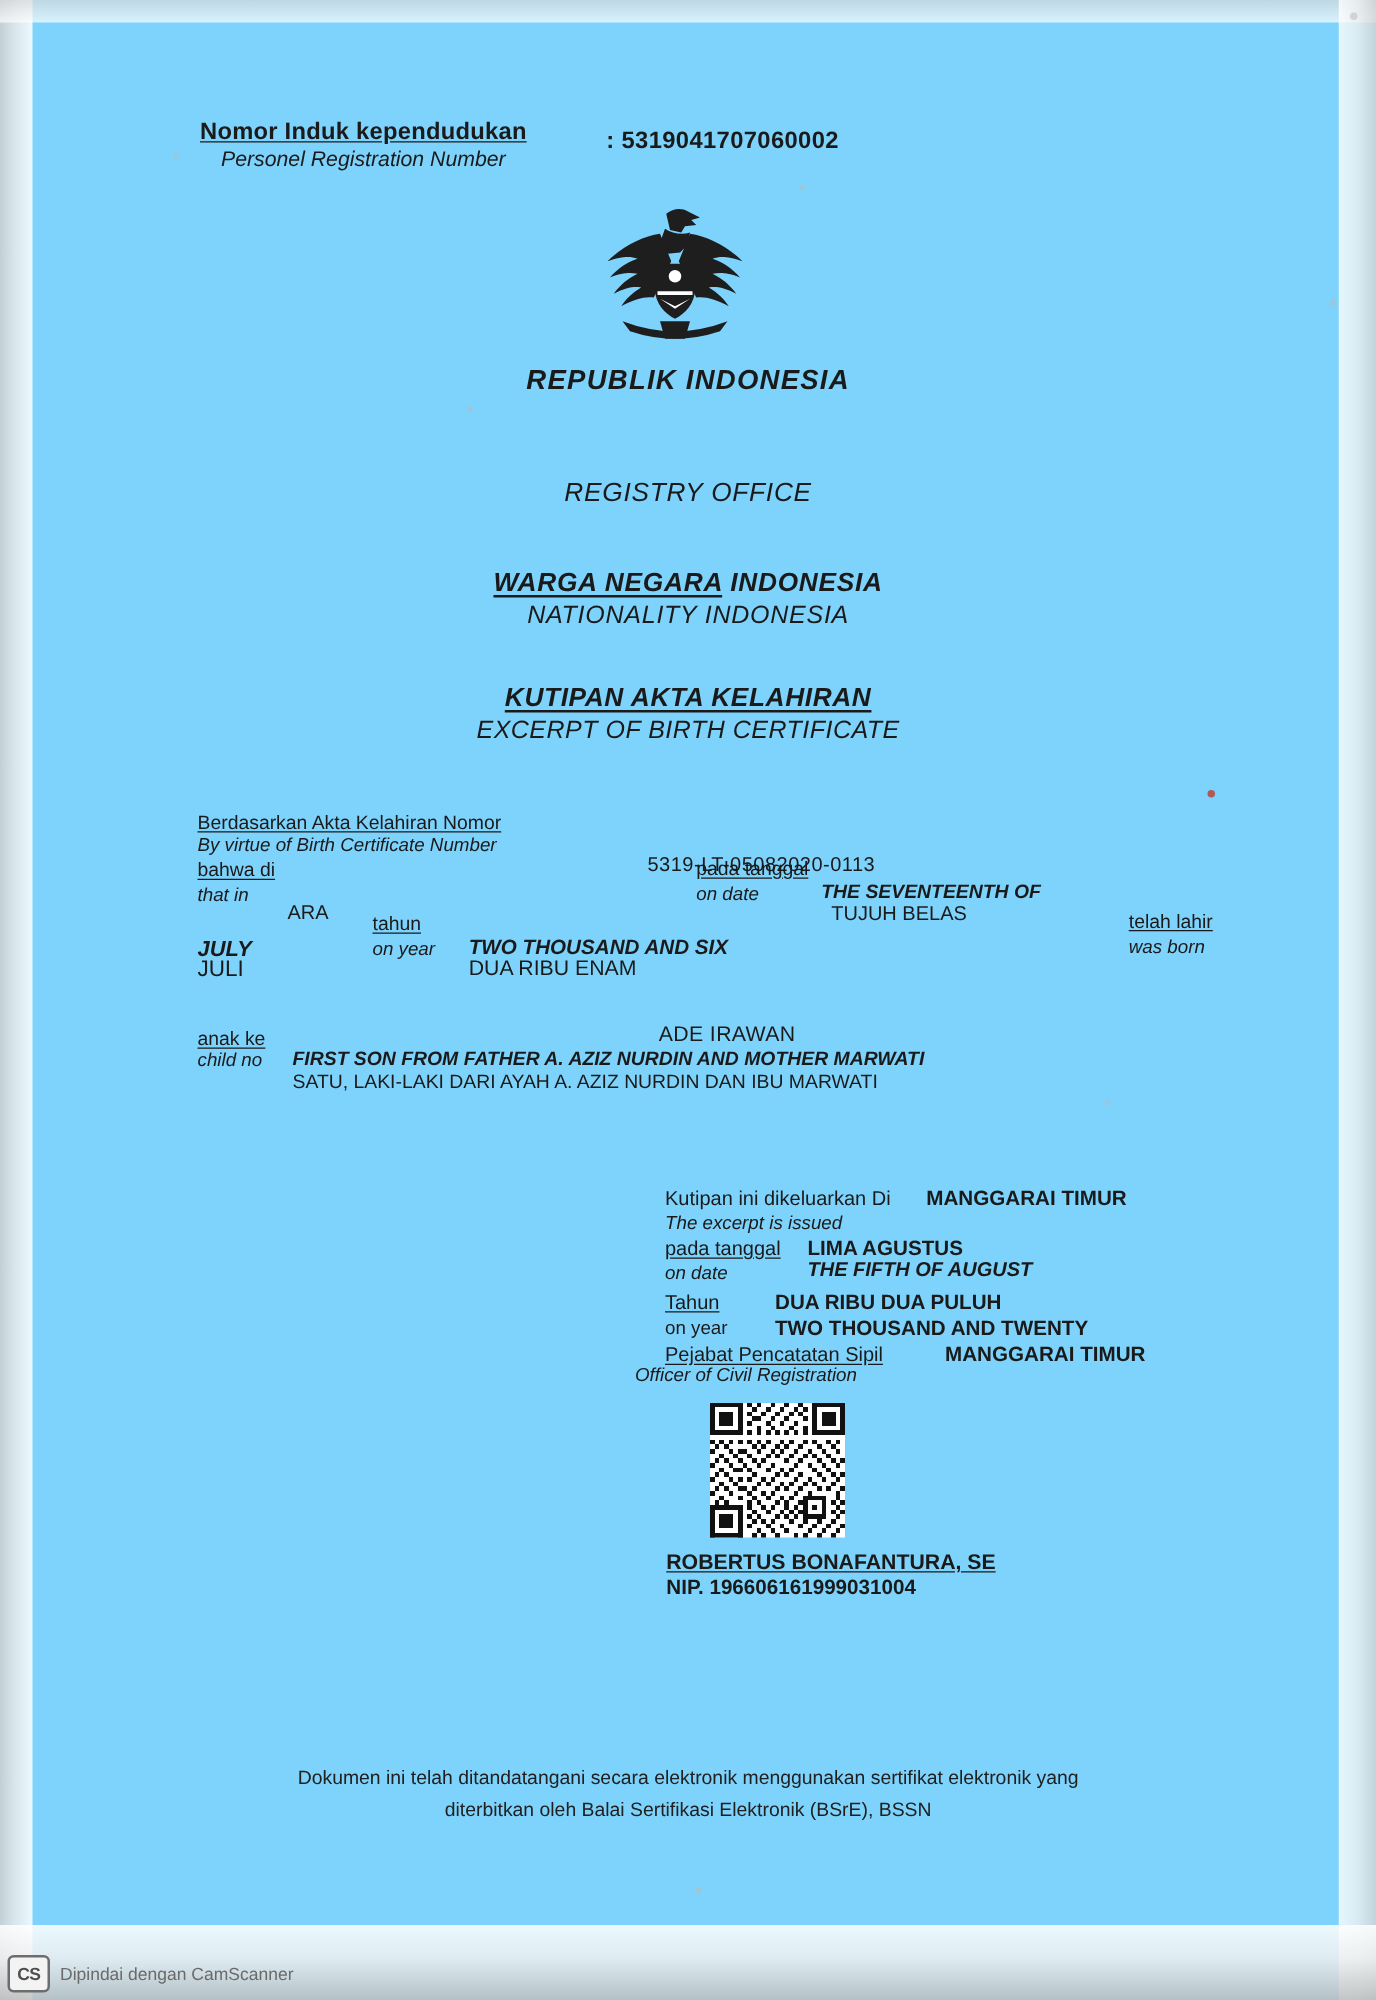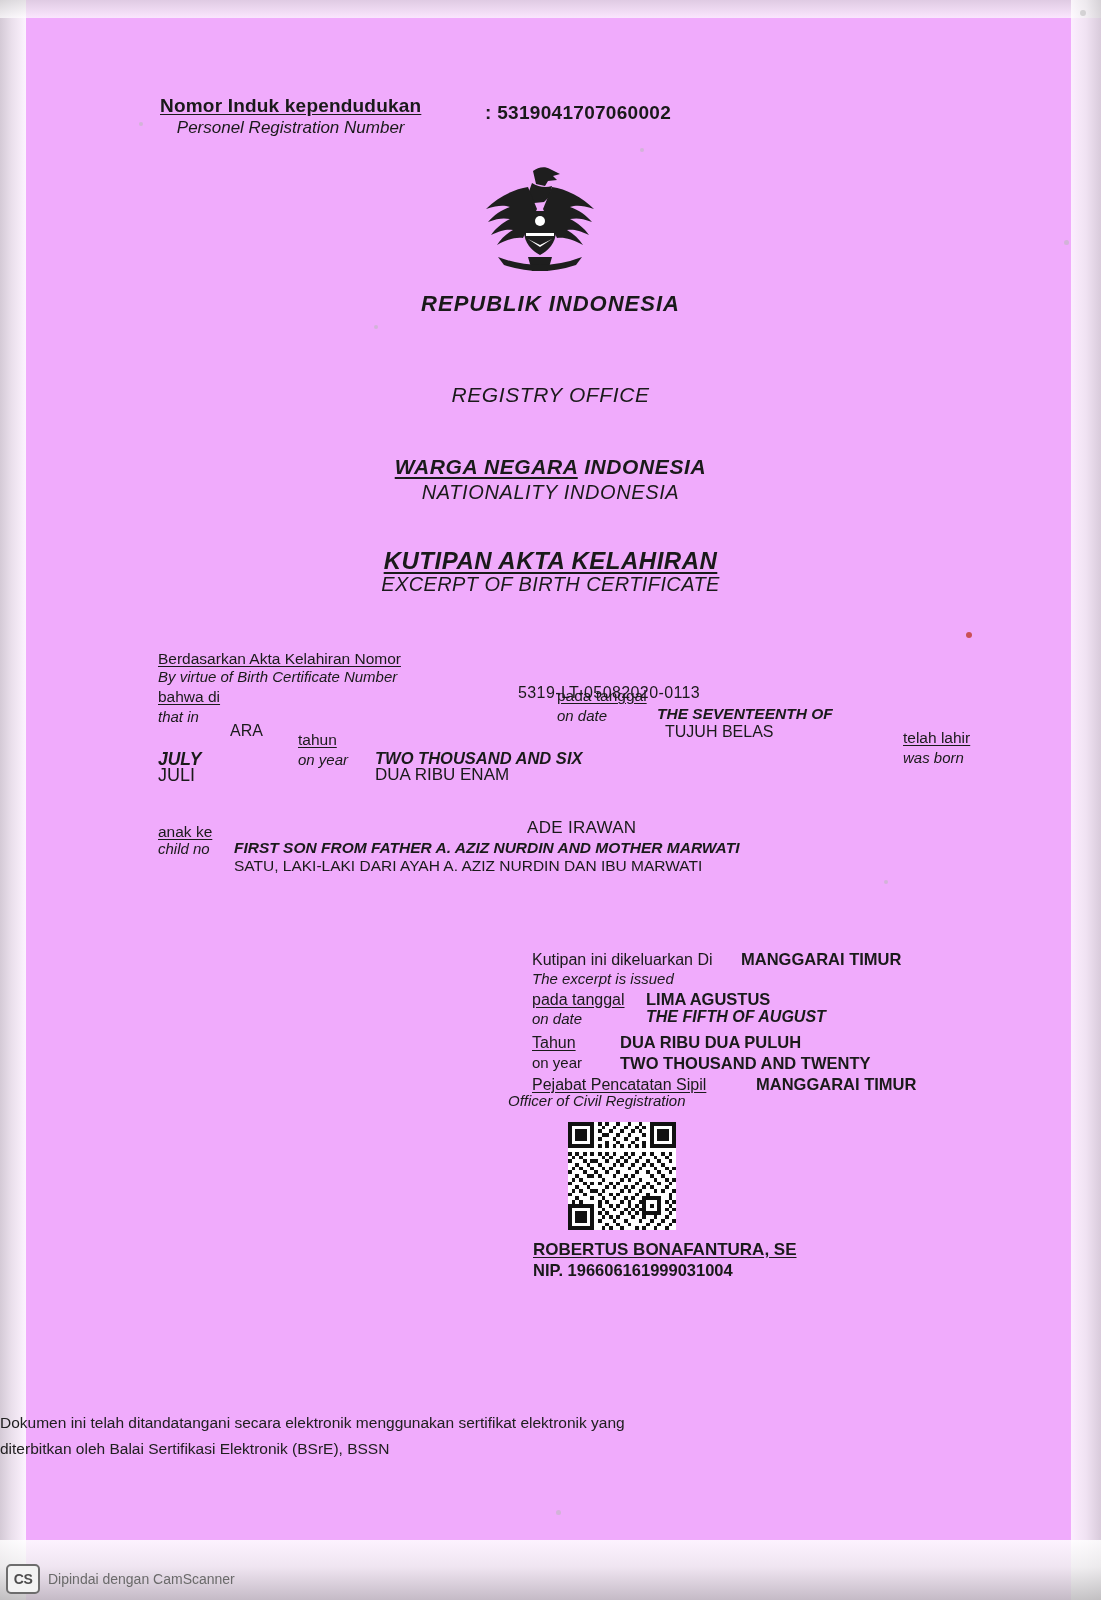--- a/index.html
+++ b/index.html
@@ -4,21 +4,21 @@
 <style>
   html, body {
     margin: 0;
     padding: 0;
     background: #8c8c8c;
   }
   .page {
     position: relative;
     width: 1101px;
     height: 1600px;
-    background: #f0abfc;
+    background: #7dd3fc;
     overflow: hidden;
     font-family: "Liberation Sans", sans-serif;
     color: #1a1a1a;
   }
   
   .scan-edge-left {
     position: absolute;
     top: 0; left: 0;
     width: 26px; height: 1600px;
     background: linear-gradient(90deg, #cfcfcf 0%, #e9e9e9 45%, #ffffff 100%);
@@ -128,21 +128,21 @@
   .t-warga-wrap { top: 455px; font-size: 21px; font-weight: bold; letter-spacing: .6px; }
   .t-warga-u { text-decoration: underline; text-underline-offset: 3px; }
   .t-nationality {
     top: 481px;
     font-size: 20px;
     font-style: italic;
     letter-spacing: .6px;
   }
   .t-kutipan {
     top: 547px;
-    font-size: 24px;
+    font-size: 21px;
     font-weight: bold;
     letter-spacing: .5px;
     text-decoration: underline;
     text-underline-offset: 3px;
   }
   .t-excerpt {
     top: 573px;
     font-size: 20px;
     font-style: italic;
     letter-spacing: .4px;
@@ -230,21 +230,21 @@
     font-size: 16.5px;
     font-weight: bold;
     white-space: nowrap;
   }
 
   .footnote {
     position: absolute;
     left: 0;
     top: 1410px;
     width: 1101px;
-    text-align: left;
+    text-align: center;
     font-size: 15.5px;
     line-height: 26px;
     color: #202020;
   }
 
   
   .cs-watermark {
     position: absolute;
     left: 6px;
     bottom: 6px;

